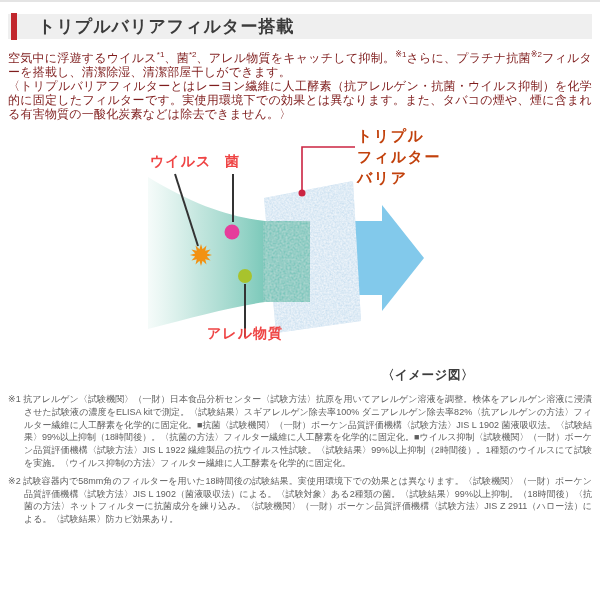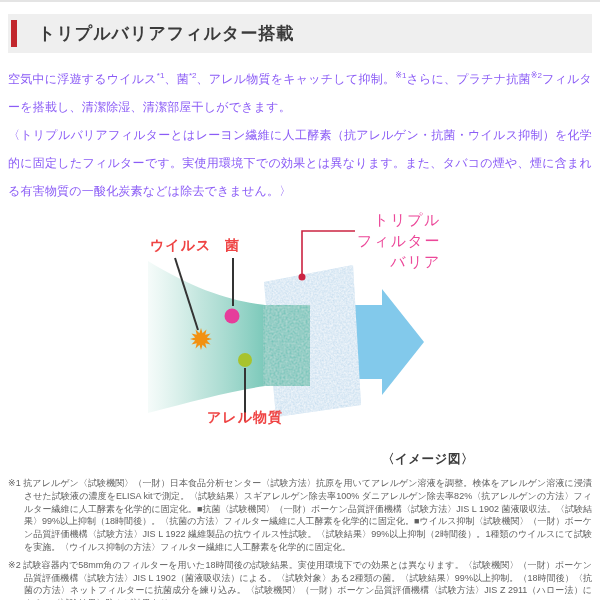--- a/index.html
+++ b/index.html
@@ -10,47 +10,47 @@
     color:#4d4d4d;
     overflow:hidden;
     border-top:2px solid #e4e4e4;
   }
   .page { padding:12px 8px 0 8px; }
 
   .feature-header {
     background:#efefef;
     display:flex;
     align-items:center;
-    height:39px;
+    height:25px;
     margin-bottom:9px;
   }
   .accent-bar { width:6px; height:27px; background:#c1272d; margin-left:3px; flex:none; }
   .feature-title {
     font-size:17px; font-weight:bold; color:#3b3b3b;
     margin-left:21px; letter-spacing:1px;
   }
 
-  .body-text { font-size:12px; line-height:28px; letter-spacing:0.2px; color:#8b5cf6; text-align:justify; }
+  .body-text { font-size:12px; line-height:14px; letter-spacing:0.2px; color:#7f1d1d; text-align:justify; }
   sup.ref { font-size:8px; vertical-align:super; letter-spacing:0; }
 
   .small-notes { margin-top:5px; font-size:9px; line-height:15px; color:#606060; }
 
   .diagram { position:relative; height:262px; margin-top:4px; }
   .diagram svg { position:absolute; left:0; top:0; }
   .marker-label {
     position:absolute; font-size:14px; font-weight:bold;
     color:#ef4444; letter-spacing:1px; white-space:nowrap;
   }
   .lbl-virus    { left:142px; top:28px; }
   .lbl-bacteria { left:217px; top:28px; }
   .lbl-allergen { left:199px; top:200px; }
   .filter-callout {
     position:absolute; left:349px; top:0;
-    font-size:15px; font-weight:normal; color:#ec4899;
-    line-height:21px; letter-spacing:1.5px; white-space:nowrap;text-align:right;
+    font-size:15px; font-weight:bold; color:#c2410c;
+    line-height:21px; letter-spacing:1.5px; white-space:nowrap;
   }
   .diagram-caption {
     position:absolute; left:374px; top:242px;
     font-size:12.5px; font-weight:bold; color:#3d3d3d; letter-spacing:0.5px;
   }
 
   .footnotes { margin-top:6px; font-size:9px; line-height:12.8px; color:#606060; }
   .footnotes p { padding-left:16px; text-indent:-16px; margin-bottom:5px; text-align:justify; }
 </style>
 </head>

